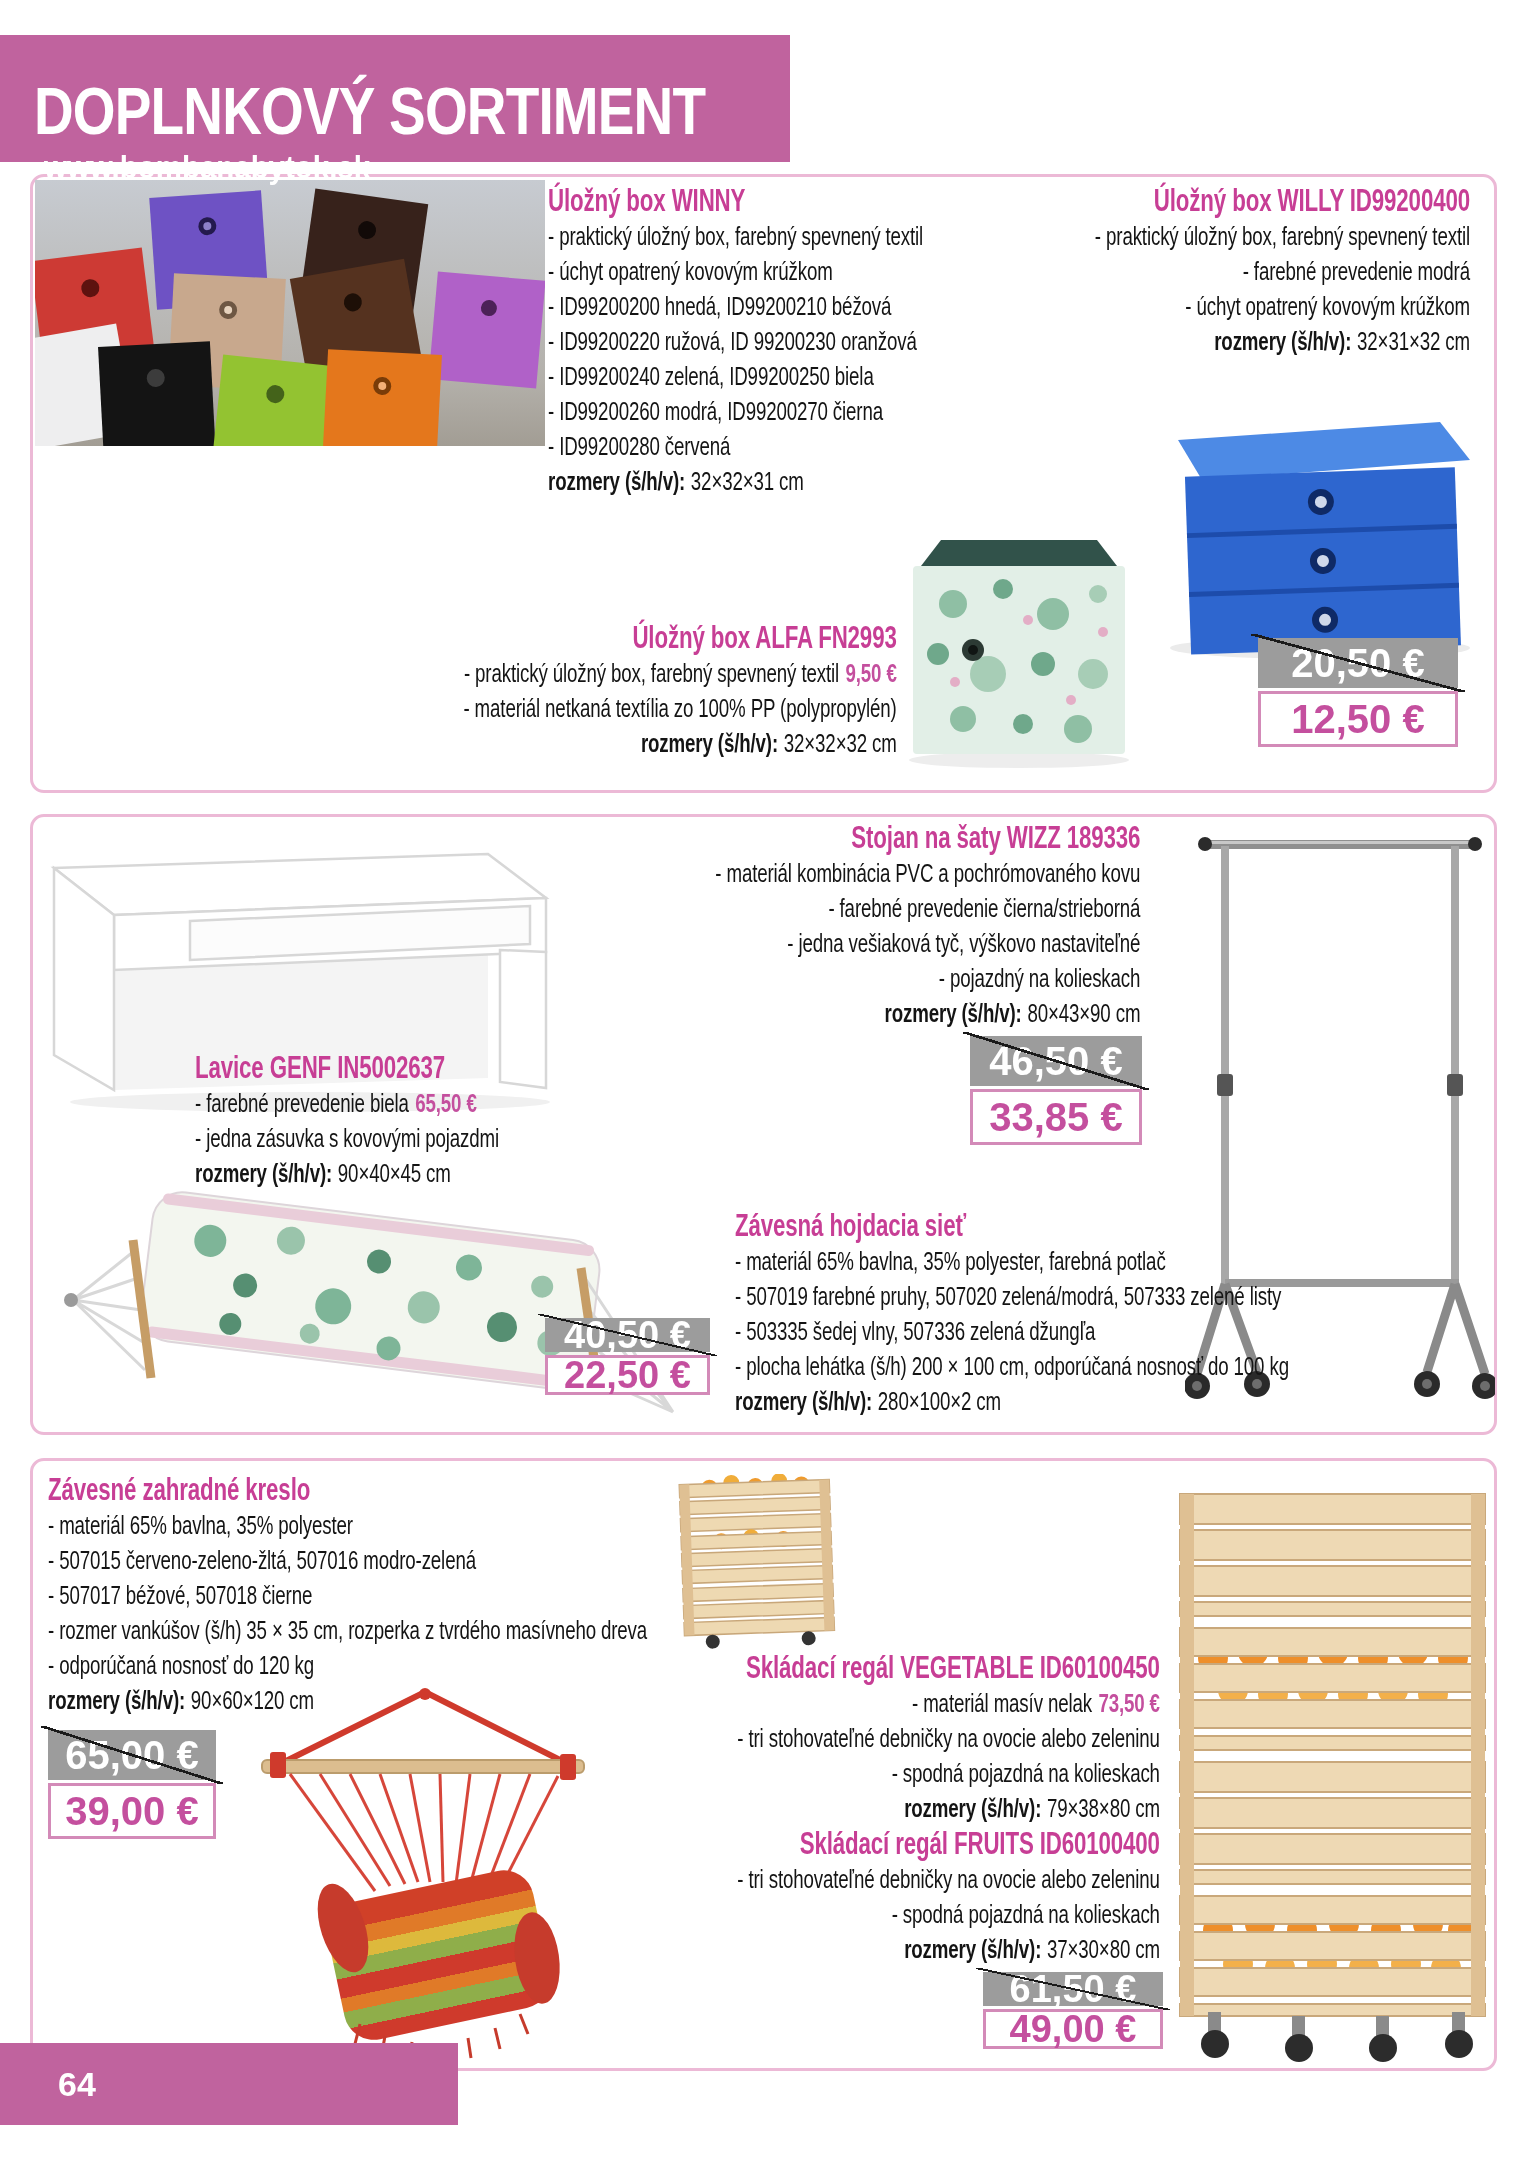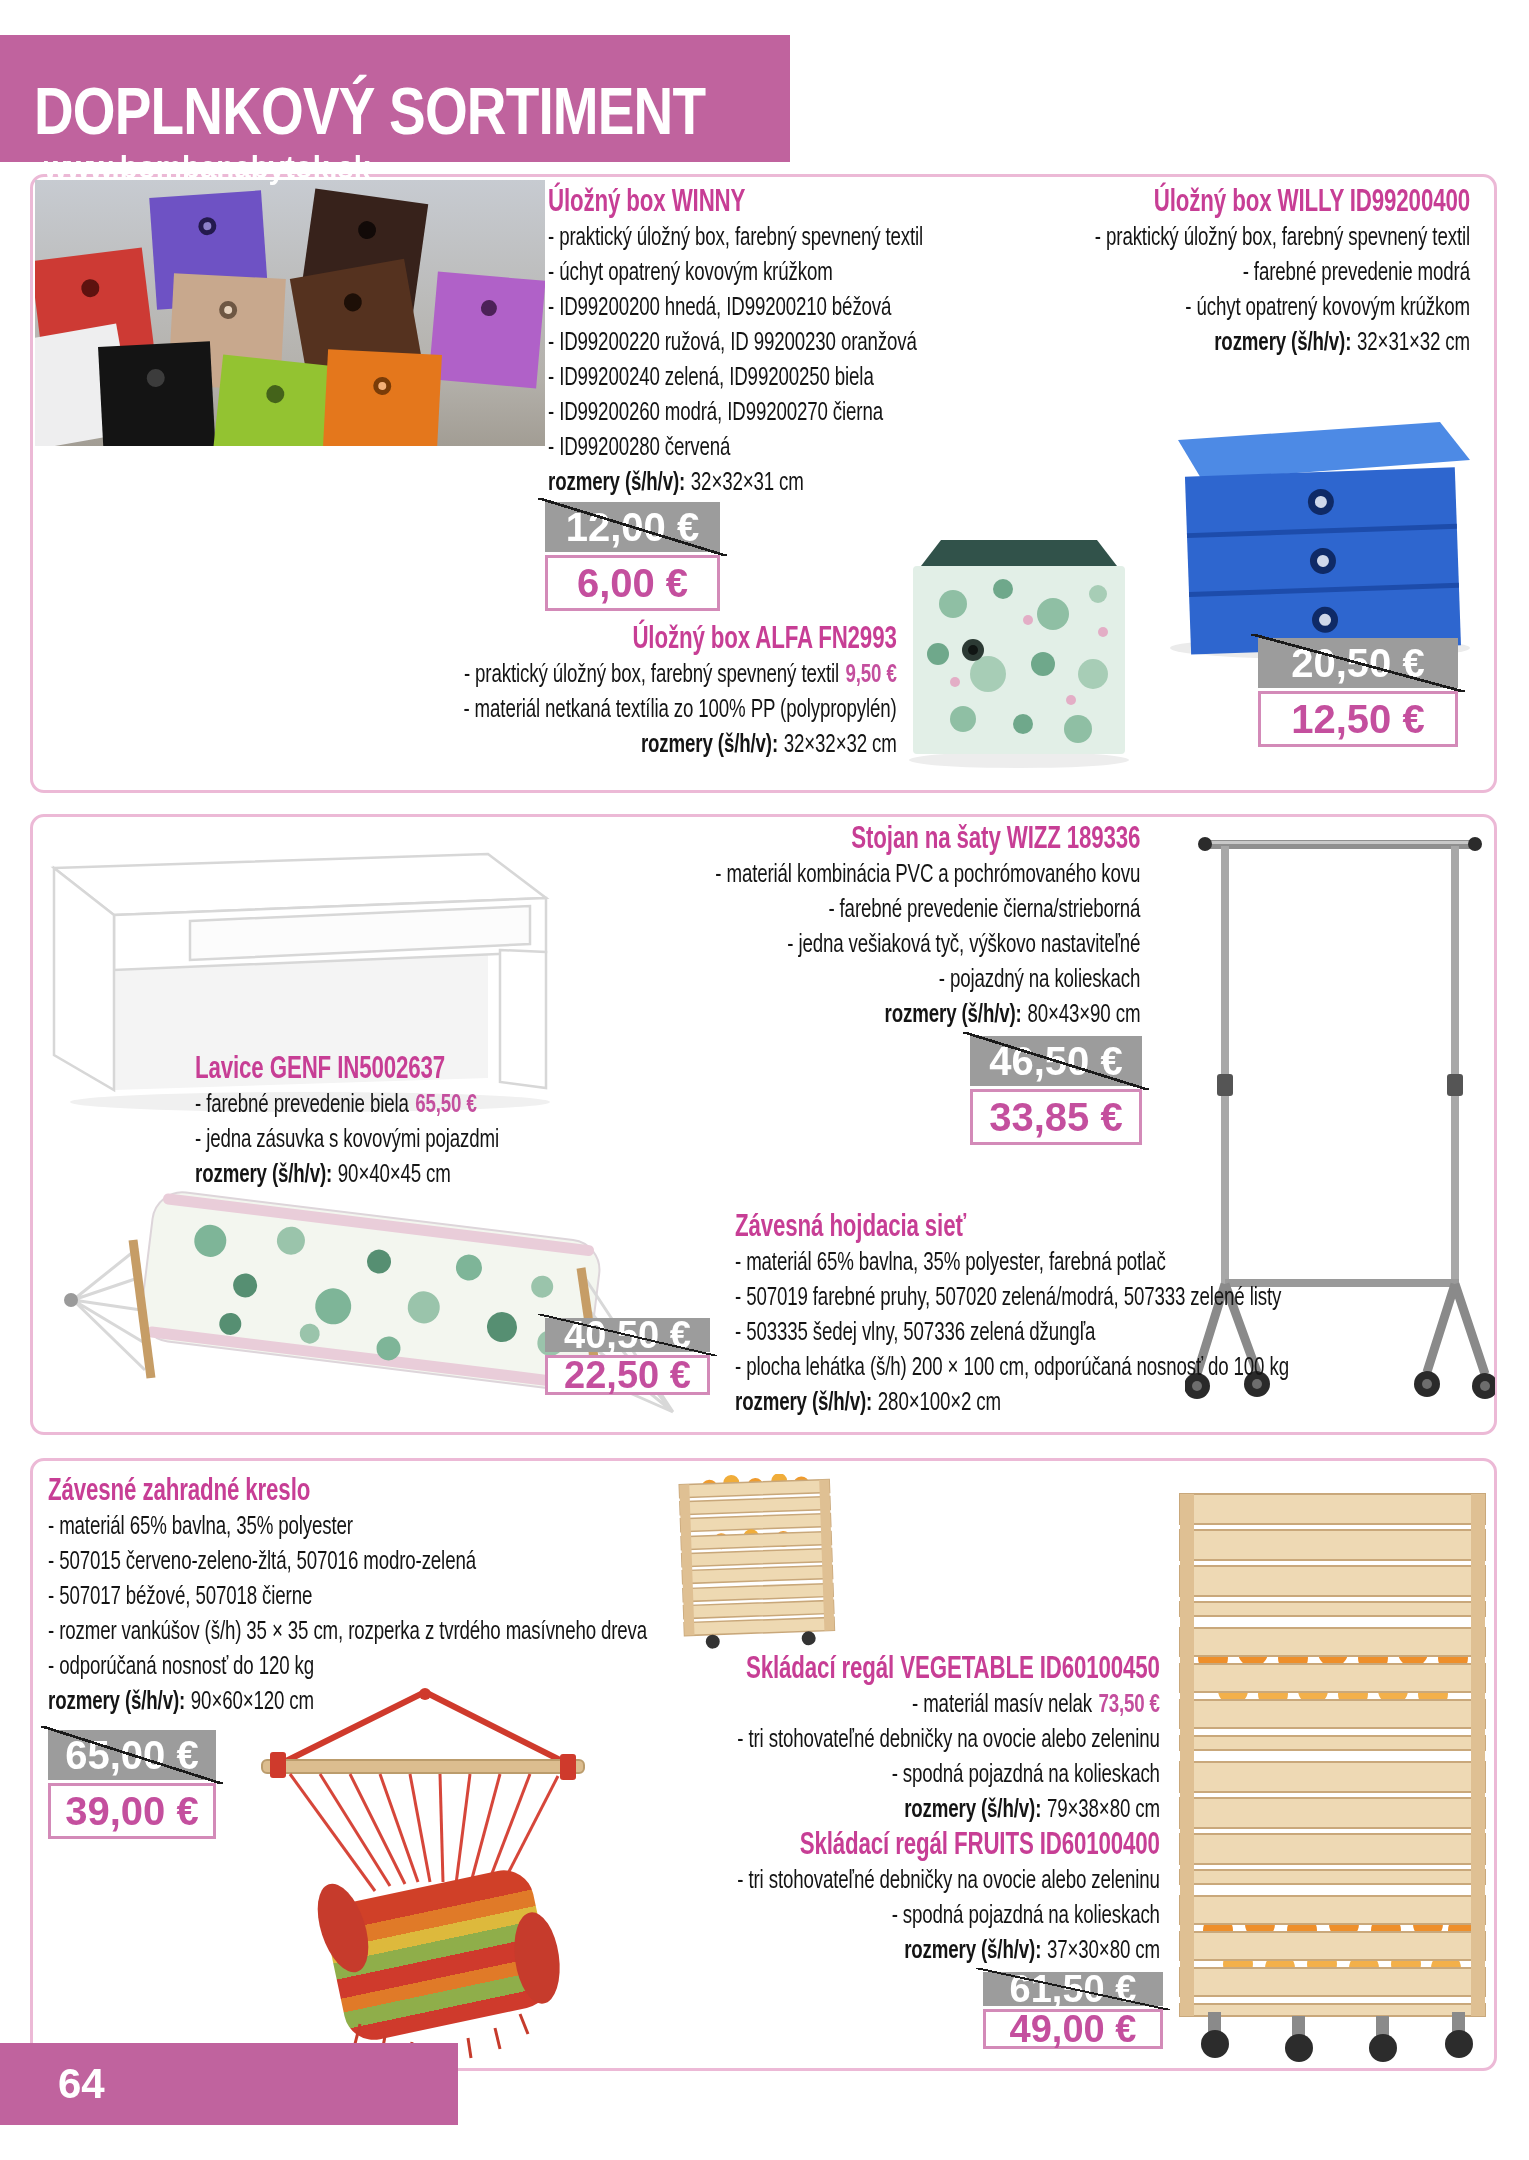--- a/index.html
+++ b/index.html
@@ -6,21 +6,21 @@
   .page{position:relative;width:1529px;height:2160px;overflow:hidden;background:#fff;
         font-family:"Liberation Sans","DejaVu Sans",sans-serif;color:#141414;}
   
   .banner{position:absolute;left:0;top:35px;width:766px;height:127px;background:#c0639e;z-index:4;padding-left:24px;}
   .banner-title{position:absolute;left:34px;top:42px;font-size:67px;font-weight:700;color:#fff;
         line-height:1;white-space:nowrap;transform:scaleX(0.82);transform-origin:left top;letter-spacing:-1px;}
   .banner-site{position:absolute;left:44px;top:116px;font-size:32px;font-weight:700;color:#fff;
         line-height:1;white-space:nowrap;transform:scaleX(0.92);transform-origin:left top;}
   .footer-banner{position:absolute;left:0;top:2043px;width:458px;height:82px;background:#c0639e;z-index:6;
         display:flex;align-items:center;}
-  .page-num{margin-left:58px;font-size:42px;font-weight:700;color:#fff;line-height:1;}
+  .page-num{margin-left:58px;font-size:34px;font-weight:700;color:#fff;line-height:1;}
   
   .section{position:absolute;border:3px solid #ecb9d6;border-radius:14px;background:transparent;z-index:1;}
   .s1{left:30px;top:174px;width:1461px;height:613px;}
   .s2{left:30px;top:814px;width:1461px;height:615px;}
   .s3{left:30px;top:1458px;width:1461px;height:607px;}
   
   .tblock{position:absolute;white-space:nowrap;font-size:26px;line-height:35px;letter-spacing:-0.2px;
         transform:scaleX(0.72);transform-origin:left top;z-index:3;}
   .tblock.r{text-align:right;transform-origin:right top;}
   .ptitle{font-size:31px;font-weight:700;color:#c73e95;line-height:36px;}
@@ -408,24 +408,20 @@
     <div class="fl">- úchyt opatrený kovovým krúžkom</div>
     <div class="fl">- ID99200200 hnedá, ID99200210 béžová</div>
     <div class="fl">- ID99200220 ružová, ID 99200230 oranžová</div>
     <div class="fl">- ID99200240 zelená, ID99200250 biela</div>
     <div class="fl">- ID99200260 modrá, ID99200270 čierna</div>
     <div class="fl">- ID99200280 červená</div>
     <div class="dims">
       <span class="b">rozmery (š/h/v):</span><span class="v">32×32×31 cm</span>
     </div>
   </div>
-  <div class="prices" style="left:545px;top:502px;width:175px;">
-    <div class="po">12,00 €</div>
-    <div class="pn">6,00 €</div>
-  </div>
 
   <div class="tblock r" style="right:59px;top:183px;">
     <div class="ptitle">Úložný box WILLY ID99200400</div>
     <div class="fl">- praktický úložný box, farebný spevnený textil</div>
     <div class="fl">- farebné prevedenie modrá</div>
     <div class="fl">- úchyt opatrený kovovým krúžkom</div>
     <div class="dims">
       <span class="b">rozmery (š/h/v):</span><span class="v">32×31×32 cm</span>
     </div>
   </div>

